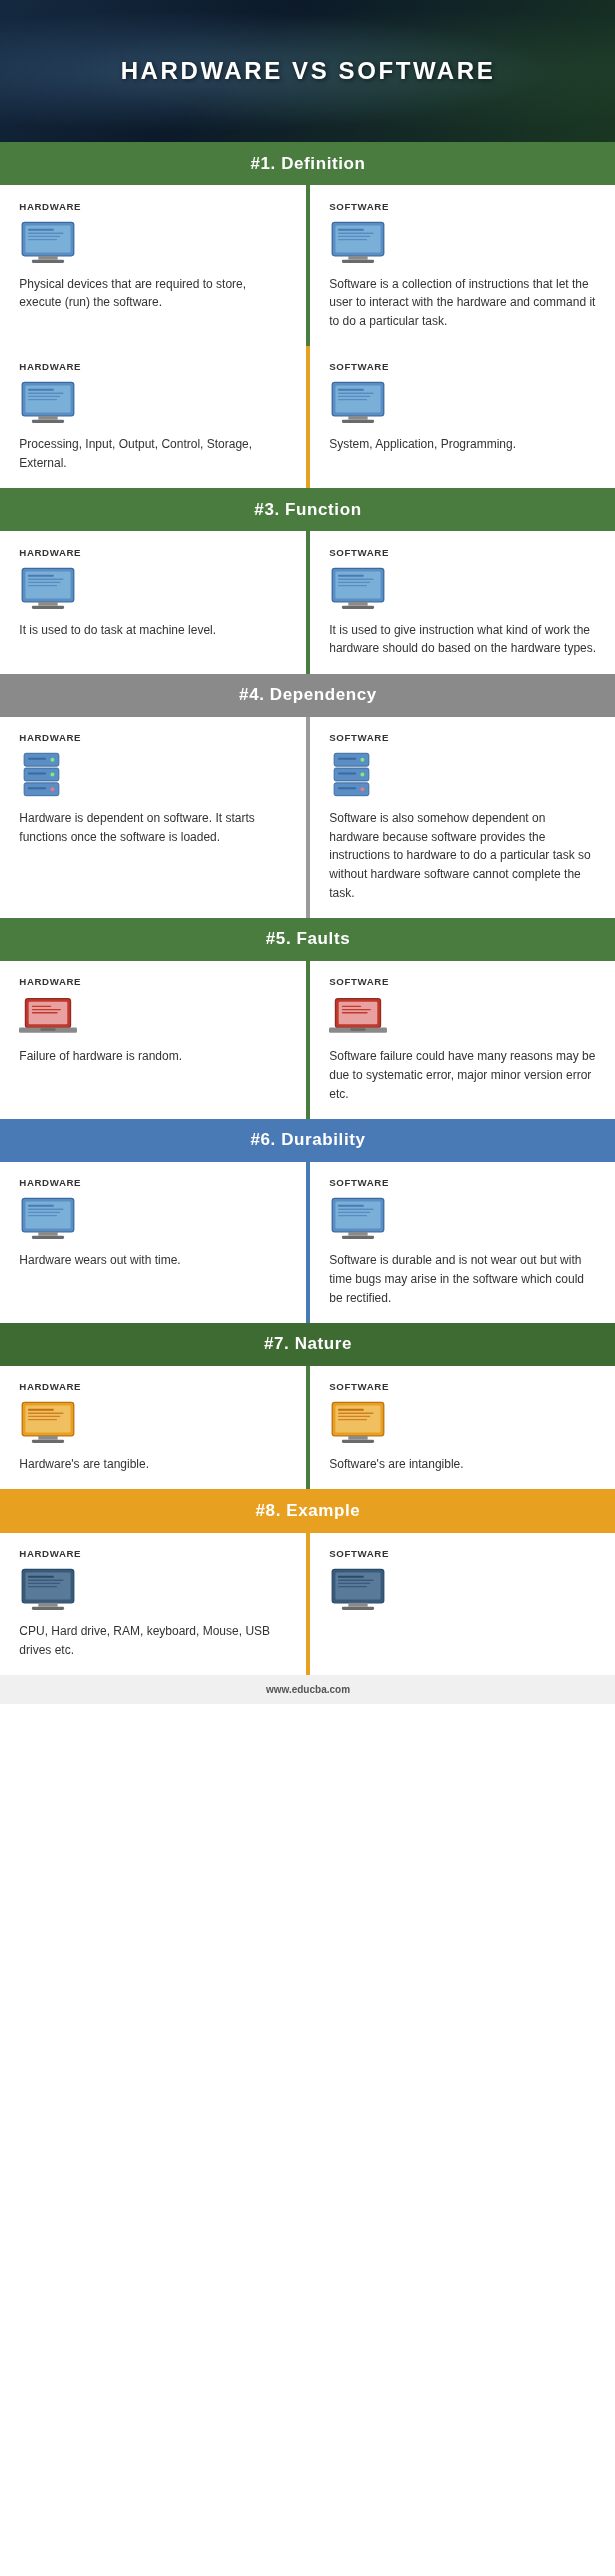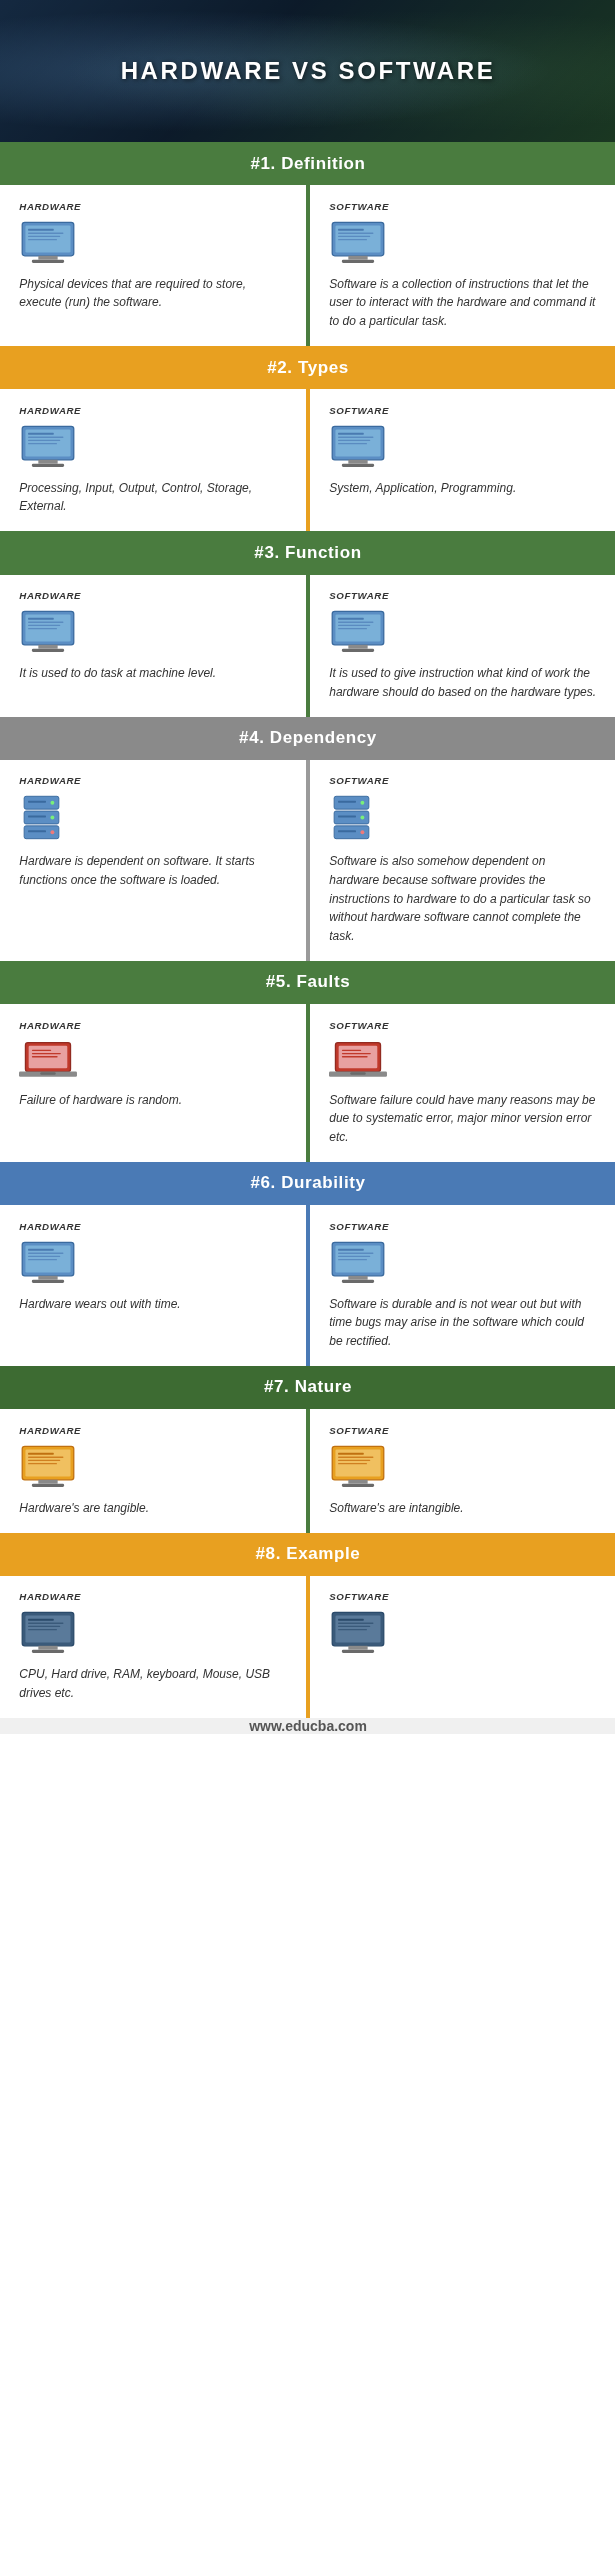--- a/index.html
+++ b/index.html
@@ -55,21 +55,20 @@
       width: 100%;
       background: #f5f5f5;
     }
     .content-col {
       flex: 1;
       padding: 15.5px 19.3px;
       background: #fff;
       display: flex;
       flex-direction: column;
       align-items: flex-start;
-      font-style: italic;
     }
     .content-col.left { border-right: none; }
     .divider-vertical {
       width: 3.9px;
       background: #4a7c3f;
       flex-shrink: 0;
     }
 
     .col-title {
       font-size: 9.7px;
@@ -98,21 +97,22 @@
       font-size: 12px;
       color: #333;
       line-height: 1.55;
     }
 
     
     .footer {
       width: 100%;
       background: #f0f0f0;
       text-align: center;
-      font-size: 14px;
+      padding: 9px;
+      font-size: 10px;
       color: #555;
       font-weight: 600;
     }
   </style>
 </head>
 <body>
 
 <div class="hero">
   <div class="hero-bg"></div>
   <div class="hero-title">HARDWARE VS SOFTWARE</div>
@@ -146,21 +146,20 @@
       <rect x="20" y="60" width="50" height="5" rx="2" fill="#6a6a6a"></rect>
 
       <rect x="14" y="12" width="40" height="3" rx="1" fill="#4a7ab0"></rect>
       <rect x="14" y="18" width="55" height="2" rx="1" fill="#5a8bc0"></rect>
       <rect x="14" y="23" width="50" height="2" rx="1" fill="#5a8bc0"></rect>
       <rect x="14" y="28" width="45" height="2" rx="1" fill="#5a8bc0"></rect>
     </svg></div>
         <div class="col-text">Software is a collection of instructions that let the user to interact with the hardware and command it to do a particular task.</div>
       </div>
     </div>
-    <div class="section-header" style="background: rgb(232, 160, 32);">#2. Types</div>
     <div class="content-row">
       <div class="content-col left">
         <div class="col-title">HARDWARE</div>
         <div class="monitor-icon"><svg viewBox="0 0 90 70" xmlns="http://www.w3.org/2000/svg">
       <rect x="5" y="2" width="80" height="52" rx="4" fill="#5b8ec4" stroke="#3a6a9e" stroke-width="2"></rect>
       <rect x="10" y="7" width="70" height="42" rx="2" fill="#7ab0d8"></rect>
       <rect x="30" y="54" width="30" height="6" fill="#8a8a8a"></rect>
       <rect x="20" y="60" width="50" height="5" rx="2" fill="#6a6a6a"></rect>
 
       <rect x="14" y="12" width="40" height="3" rx="1" fill="#4a7ab0"></rect>

